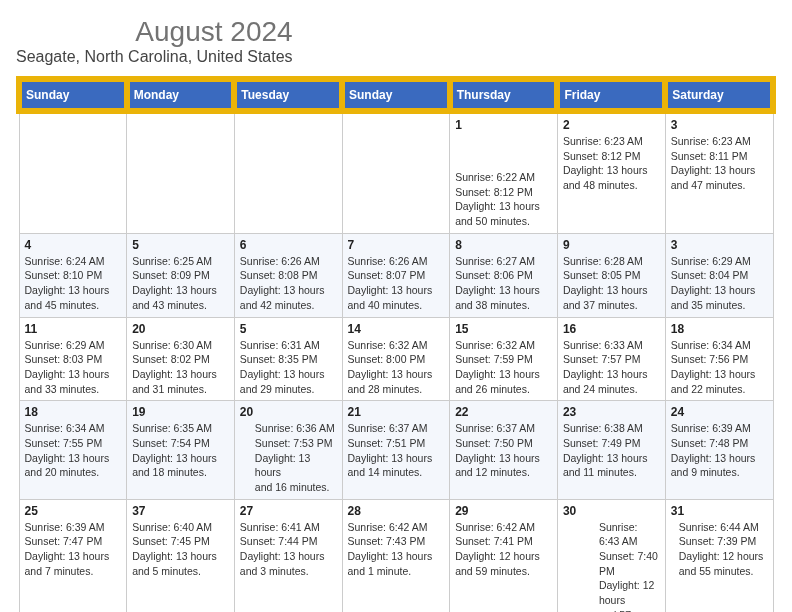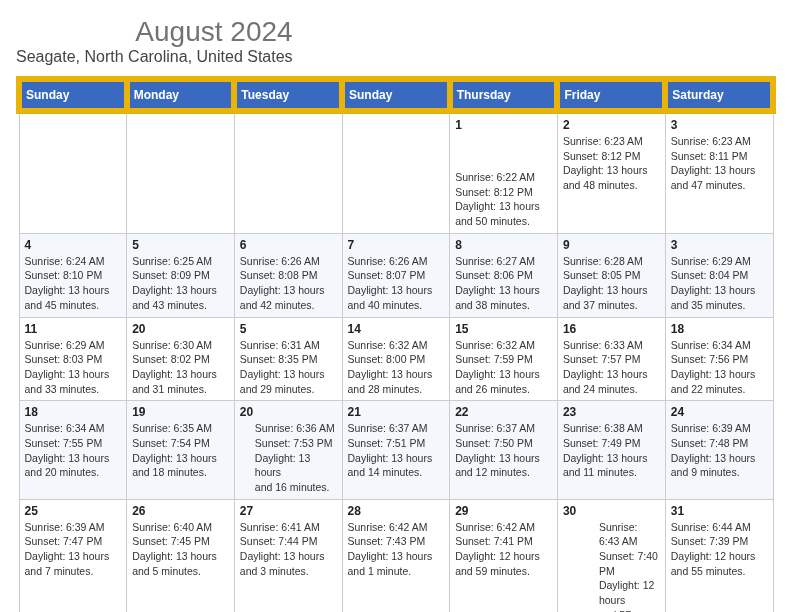--- a/index.html
+++ b/index.html
@@ -292,21 +292,21 @@
       </tr>
       <tr>
         <td>
           <span class="day-number">25</span>
           <div class="day-info" style="white-space: pre-line;">Sunrise: 6:39 AM
 Sunset: 7:47 PM
 Daylight: 13 hours
 and 7 minutes.</div>
         </td>
         <td>
-          <span class="day-number">26</span>
+          <span class="day-number">37</span>
           <div class="day-info" style="white-space: pre-line;">Sunrise: 6:40 AM
 Sunset: 7:45 PM
 Daylight: 13 hours
 and 5 minutes.</div>
         </td>
         <td>
           <span class="day-number">27</span>
           <div class="day-info" style="white-space: pre-line;">Sunrise: 6:41 AM
 Sunset: 7:44 PM
 Daylight: 13 hours
@@ -328,20 +328,20 @@
         </td>
         <td>
           <span class="day-number">30</span>
           <div class="day-info" style="white-space: pre-line; margin-left: 36px;">Sunrise: 6:43 AM
 Sunset: 7:40 PM
 Daylight: 12 hours
 and 57 minutes.</div>
         </td>
         <td>
           <span class="day-number">31</span>
-          <div class="day-info" style="white-space: pre-line;">Sunrise: 6:44 AM
+          <div class="day-info" style="white-space: pre-line; margin-left: 8px;">Sunrise: 6:44 AM
 Sunset: 7:39 PM
 Daylight: 12 hours
 and 55 minutes.</div>
         </td>
       </tr>
     </tbody>
 </table>
 
 </body></html>

